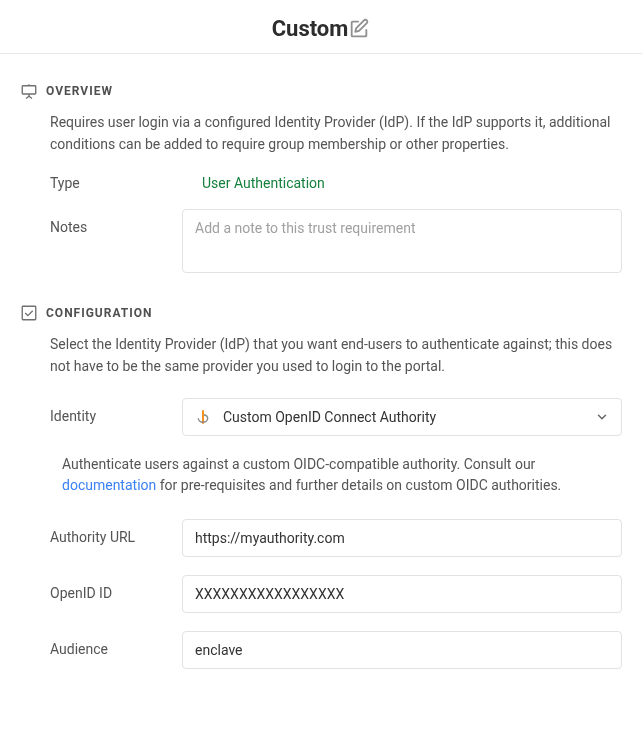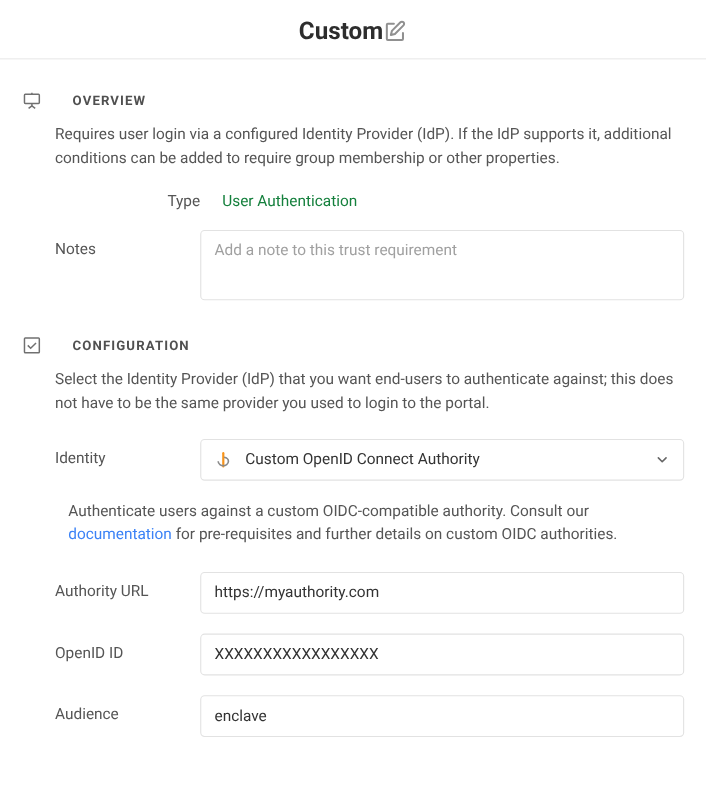--- a/index.html
+++ b/index.html
@@ -27,21 +27,21 @@
     height: 22px;
     cursor: pointer;
     color: #909090;
   }
   .section {
     padding: 0 20px;
   }
   .section-header {
     display: flex;
     align-items: center;
-    gap: 28px;
+    gap: 8px;
     margin-top: 28px;
     margin-bottom: 12px;
   }
   .section-header .icon-box {
     width: 18px;
     height: 18px;
     flex-shrink: 0;
     color: #707070;
   }
   .section-header .section-title {
@@ -68,21 +68,21 @@
     align-items: flex-start;
     margin-bottom: 18px;
   }
   .field-label {
     width: 132px;
     flex-shrink: 0;
     color: #555;
     padding-top: 10px;
     font-size: 14px;
   }
-  .field-label.nopad { padding-top: 0; text-align: right; }
+  .field-label.nopad { padding-top: 0; }
   .field-value-static {
     color: #15803d;
     padding-top: 0;
     margin-left: 20px;
   }
   .field-control {
     flex: 1;
   }
   textarea.input, input.input {
     width: 100%;

